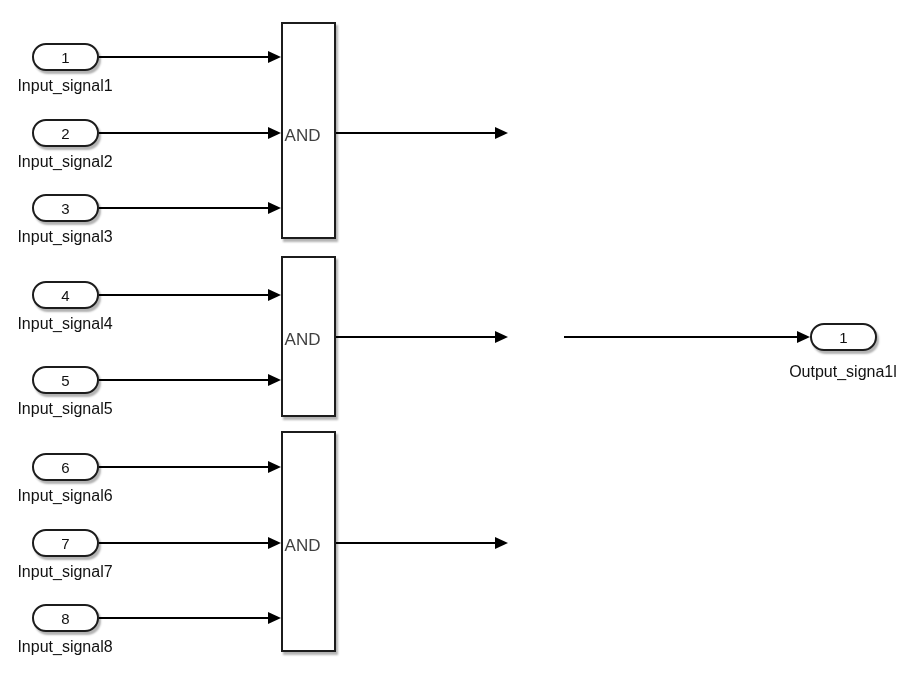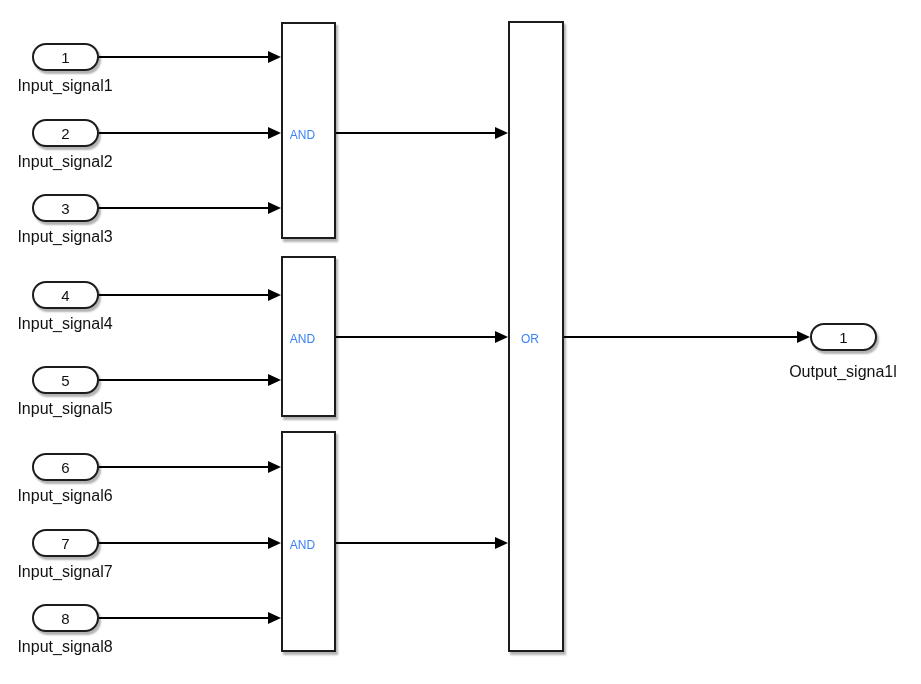--- a/index.html
+++ b/index.html
@@ -14,21 +14,21 @@
     display:flex;align-items:center;justify-content:center;
   }
   .pnum{font-size:15px;line-height:1;color:#111;}
   .gate{
     position:absolute;box-sizing:border-box;background:#fff;
     border:2px solid #1c1c1c;
     box-shadow:2px 3px 2px rgba(0,0,0,0.30);
   }
   .gate-label{
     position:absolute;left:0;right:12px;text-align:center;
-    transform:translateY(-50%);font-size:12px;line-height:1;color:#3b82f6;
+    transform:translateY(-50%);font-size:17px;line-height:1;color:#404040;
   }
   .lbl{
     position:absolute;text-align:center;font-size:16px;line-height:1.2;color:#111;
     white-space:nowrap;
   }
   .wire{position:absolute;height:1.6px;background:#000;}
   .arr{
     position:absolute;width:0;height:0;border-style:solid;
     border-width:6px 0 6px 13px;
     border-color:transparent transparent transparent #000;
@@ -82,23 +82,20 @@
   <div class="gate" style="left:281px;top:22px;width:55px;height:217px">
     <span class="gate-label" style="top:111px">AND</span>
   </div>
   <div class="gate" style="left:281px;top:256px;width:55px;height:161px">
     <span class="gate-label" style="top:81px">AND</span>
   </div>
   <div class="gate" style="left:281px;top:431px;width:55px;height:221px">
     <span class="gate-label" style="top:112px">AND</span>
   </div>
 
-  <div class="gate" style="left:508px;top:21px;width:56px;height:631px">
-    <span class="gate-label" style="top:316px">OR</span>
-  </div>
 
   <div class="stadium" style="left:810px;top:323px;width:67px;height:28px">
     <span class="pnum">1</span>
   </div>
   <div class="lbl" style="left:763px;top:362px;width:160px">Output_signa1l</div>
 
   <div class="wire" style="left:99px;top:56px;width:169px"></div>
   <div class="arr" style="left:268px;top:51px"></div>
 
   <div class="wire" style="left:99px;top:132px;width:169px"></div>

